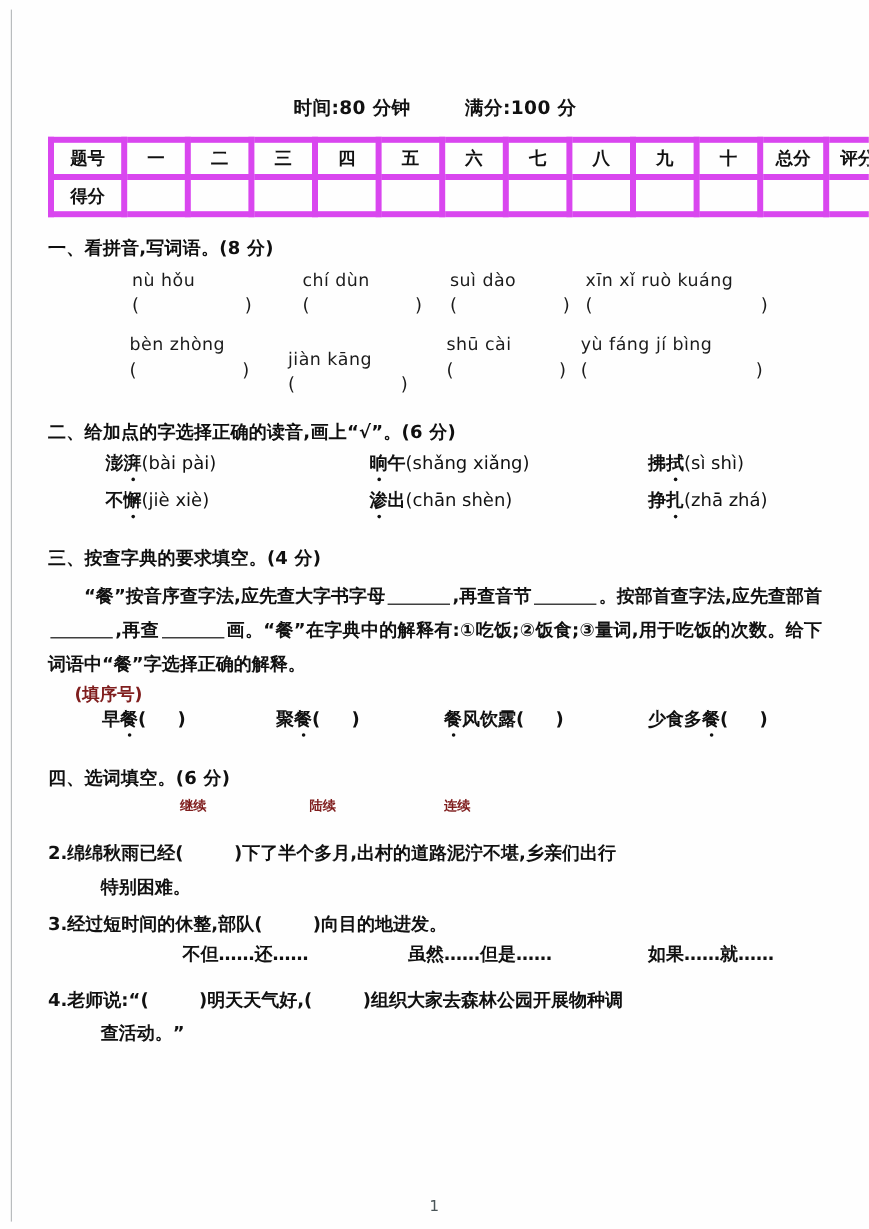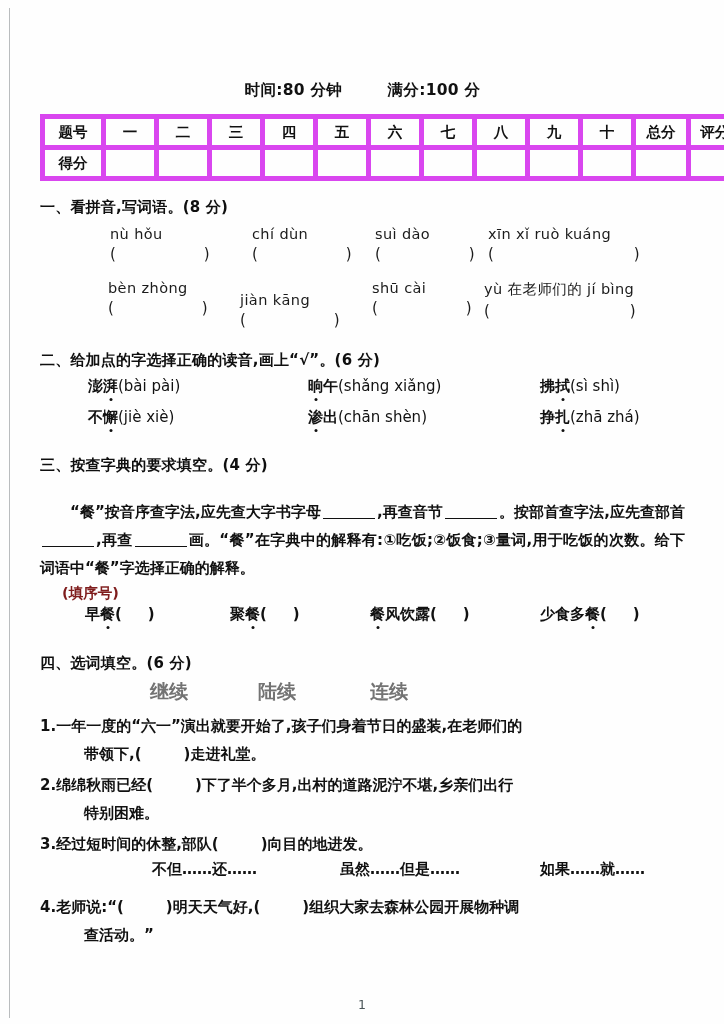--- a/index.html
+++ b/index.html
@@ -131,21 +131,21 @@
     transform: translateX(-50%);
     width: 3px;
     height: 3px;
     border-radius: 50%;
     background: #111;
   }
   .py { font-family: "DejaVu Sans", sans-serif; font-weight: normal; }
 
   
   .para {
-    margin-top: 21px;
+    margin-top: 6px;
     font-size: 15px;
     line-height: 28px;
     color: #111;
     font-weight: bold;
     text-indent: 2em;
     text-align: justify;
   }
   .blank-ul {
     display: inline-block;
     width: 52px;
@@ -176,23 +176,23 @@
   .word-item .paren-gap { display: inline-block; width: 26px; }
 
   
   .bank-row {
     position: relative;
     height: 30px;
     margin-top: 5px;
   }
   .bank-word {
     position: absolute;
-    font-size: 19px;
-    font-weight: bold;
-    color: #737373;
+    font-size: 11px;
+    font-weight: bold;
+    color: #7f1d1d;
     white-space: nowrap;
   }
   .q-item {
     margin-top: 3px;
     font-size: 15px;
     font-weight: bold;
     line-height: 28px;
     color: #111;
     padding-left: 22px;
     text-indent: -22px;
@@ -300,21 +300,21 @@
             </div>
             <div class="pinyin-item" style="left: 200px; margin-top: 12px;">
               <div class="pinyin-text">jiàn kāng</div>
               <div class="paren-line"><span>(</span><span class="spacer" style="width: 88px;"></span><span>)</span></div>
             </div>
             <div class="pinyin-item" style="left: 332px;">
               <div class="pinyin-text">shū cài</div>
               <div class="paren-line"><span>(</span><span class="spacer" style="width: 88px;"></span><span>)</span></div>
             </div>
             <div class="pinyin-item" style="left: 444px;">
-              <div class="pinyin-text">yù 在老师们的 jí bìng</div>
+              <div class="pinyin-text">yù fáng jí bìng</div>
               <div class="paren-line"><span>(</span><span class="spacer" style="width: 140px;"></span><span>)</span></div>
             </div>
           </div>
         </div>
     </div>
 
     <div class="section">
       <div class="section-title">二、给加点的字选择正确的读音,画上“√”。(6 分)</div>
       <div class="pron-grid" id="pron-grid">
           <div class="pron-row">
@@ -345,24 +345,20 @@
     </div>
 
     <div class="section">
       <div class="section-title">四、选词填空。(6 分)</div>
       <div class="bank-row" id="word-bank">
           <div class="bank-word" style="left: 110px;">继续</div>
           <div class="bank-word" style="left: 218px;">陆续</div>
           <div class="bank-word" style="left: 330px;">连续</div>
         </div>
 
-      <div class="q-item">
-        <span>1.</span><span>一年一度的“六一”演出就要开始了,孩子们身着节日的盛装,在老师们的</span>
-        <span class="cont"><span>带领下,(</span><span class="inline-blank"></span><span>)走进礼堂。</span></span>
-      </div>
 
       <div class="q-item">
         <span>2.</span><span>绵绵秋雨已经(</span><span class="inline-blank"></span><span>)下了半个多月,出村的道路泥泞不堪,乡亲们出行</span>
         <span class="cont">特别困难。</span>
       </div>
 
       <div class="q-item">
         <span>3.</span><span>经过短时间的休整,部队(</span><span class="inline-blank"></span><span>)向目的地进发。</span>
       </div>
 

